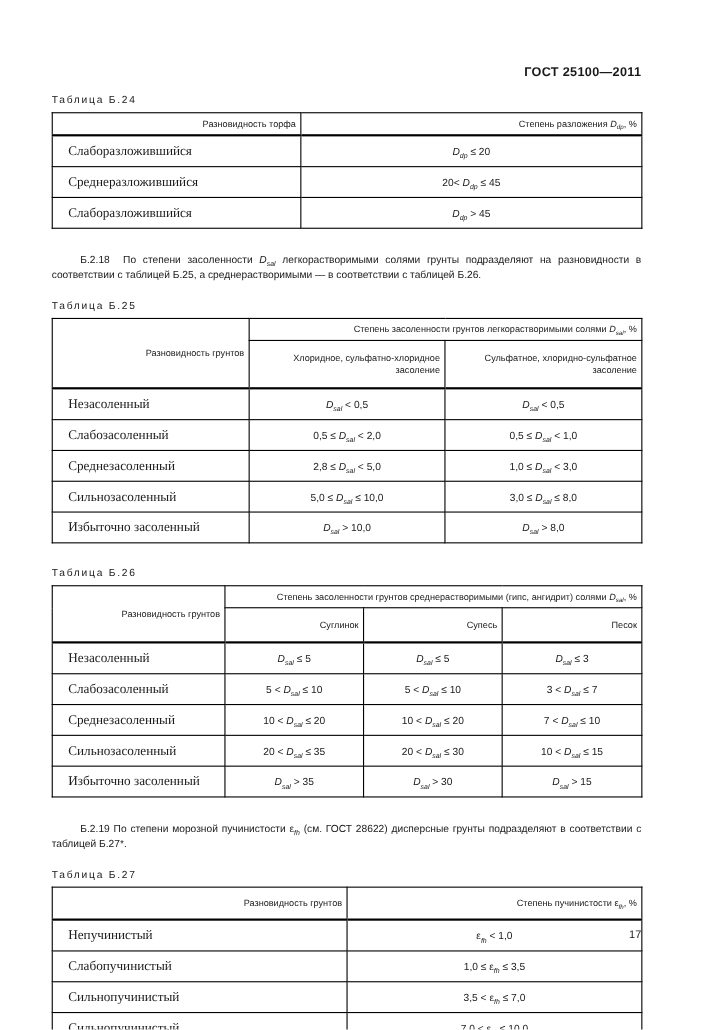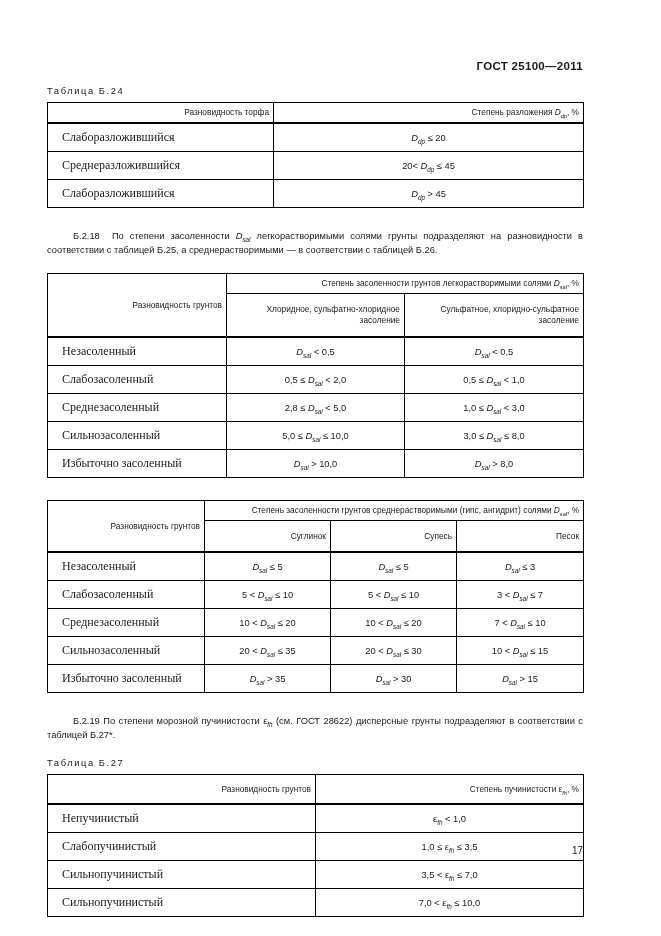--- a/index.html
+++ b/index.html
@@ -142,20 +142,21 @@
         </tr>
       </tbody>
     </table>
 
     <div class="spacer-lg"></div>
 
     <p class="para"><span class="indent"></span><span>Б.2.18</span>&nbsp;&nbsp;<span>По степени засоленности </span><span class="v">D</span><sub>sal</sub><span> легкорастворимыми солями грунты подразделяют на разновидности в соответствии с таблицей Б.25, а среднерастворимыми — в соответствии с таблицей Б.26.</span></p>
 
     <div class="spacer-md"></div>
 
+    <div class="tbl-caption">Таблица Б.25</div>
 
     <table class="gost">
       <colgroup>
           <col style="width:179px">
           <col style="width:178px">
           <col style="width:179px">
         </colgroup>
       <thead>
         <tr>
           <th rowspan="2">Разновидность грунтов</th>
@@ -190,20 +191,21 @@
         <tr>
           <td class="cname">Избыточно засоленный</td>
           <td class="cval"><span></span><span class="v">D</span><sub>sal</sub><span> &gt; 10,0</span></td>
           <td class="cval"><span></span><span class="v">D</span><sub>sal</sub><span> &gt; 8,0</span></td>
         </tr>
       </tbody>
     </table>
 
     <div class="spacer-lg"></div>
 
+    <div class="tbl-caption">Таблица Б.26</div>
 
     <table class="gost">
       <colgroup>
           <col style="width:157px">
           <col style="width:126px">
           <col style="width:126px">
           <col style="width:127px">
         </colgroup>
       <thead>
         <tr>

